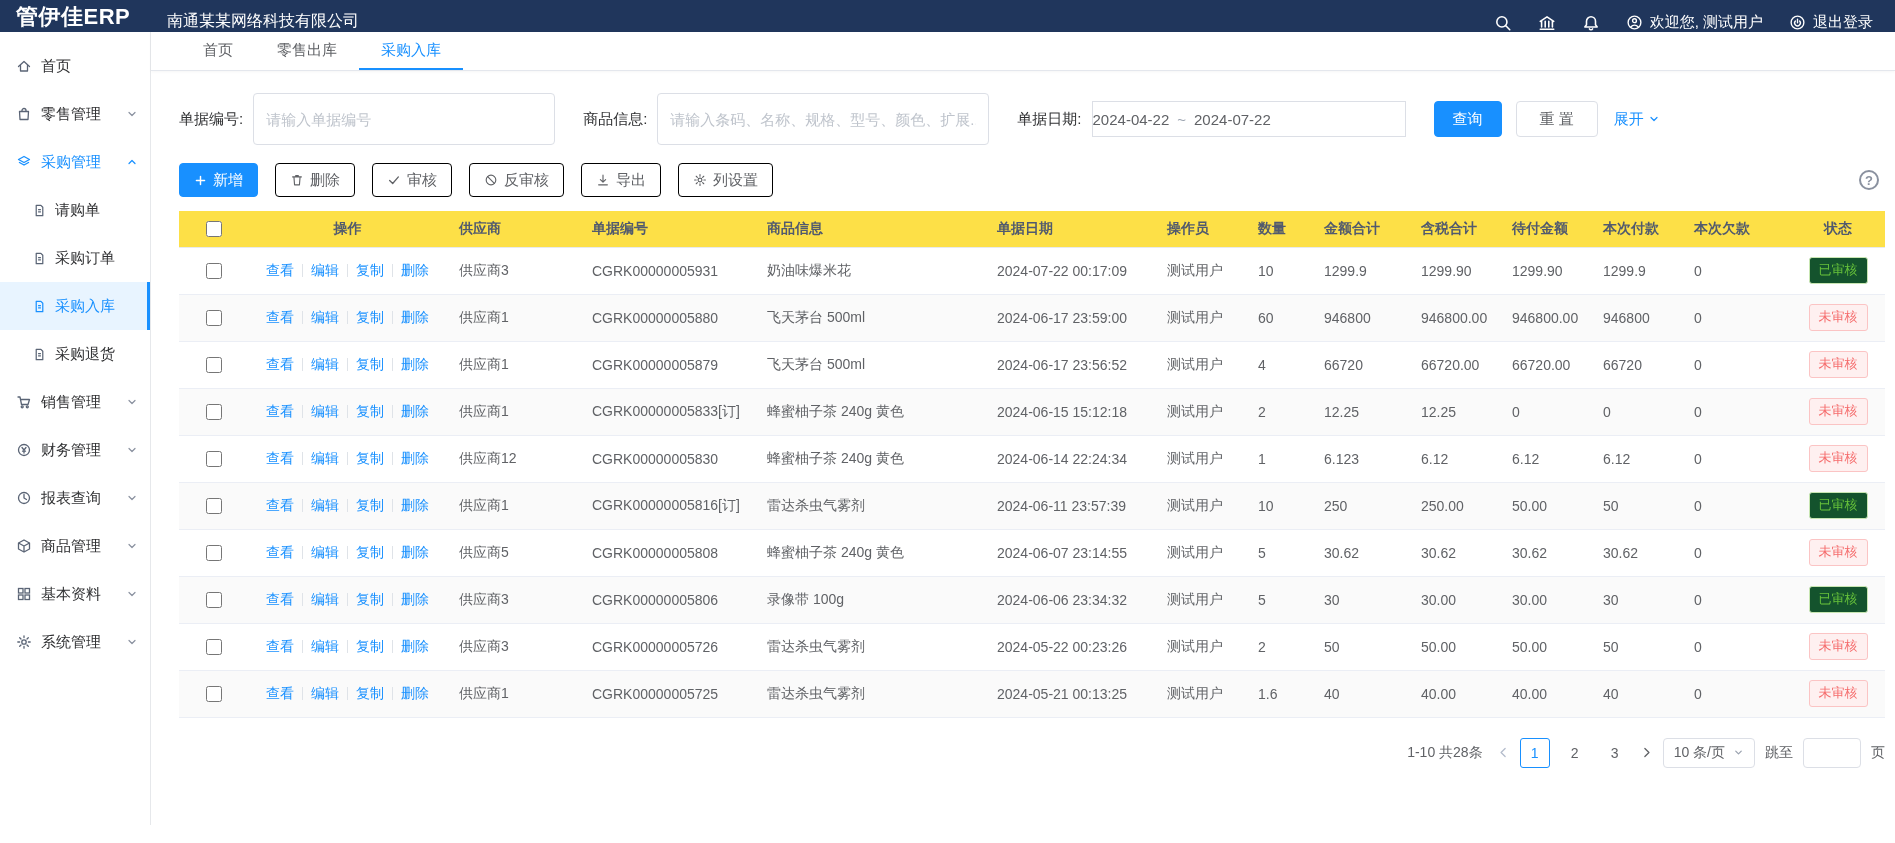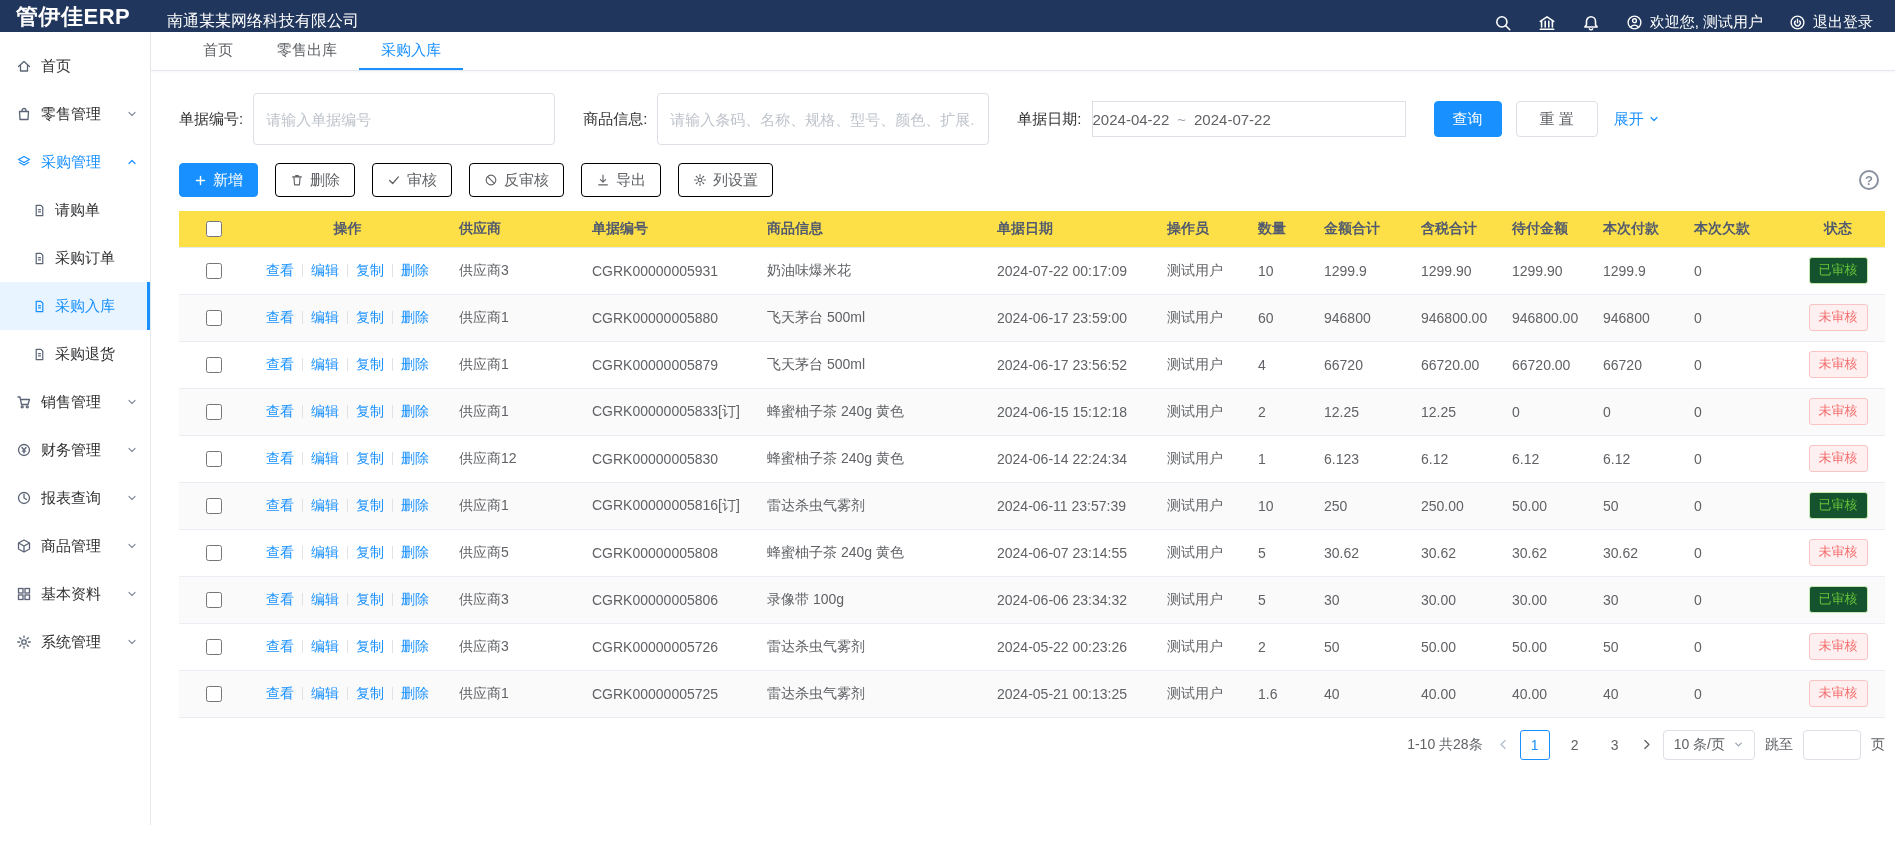--- a/index.html
+++ b/index.html
@@ -61,21 +61,21 @@
   tbody tr:nth-child(even){background:#fafafa}
   th.center,td.center{text-align:center}
   .ops a{color:#1890ff;cursor:pointer;text-decoration:none}
   .sep{display:inline-block;width:1px;height:13px;background:#dfe3e8;margin:0 8px;vertical-align:-2px}
   input[type=checkbox]{width:16px;height:16px;cursor:pointer;accent-color:#1890ff;vertical-align:middle}
   .badge{display:inline-block;padding:3px 9px;font-size:13px;border-radius:3px;line-height:1.4}
   .badge.approved{color:#67c23a;background:#14532d;border:1px solid #c8e6b2}
   .badge.pending{color:#f56c6c;background:#fef0f0;border:1px solid #fbc4c4}
 
   
-  .pagination{width:1706px;display:flex;justify-content:flex-end;align-items:center;margin-top:12px;font-size:14px;color:#606266;gap:10px}
+  .pagination{width:1706px;display:flex;justify-content:flex-end;align-items:center;margin-top:20px;font-size:14px;color:#606266;gap:10px}
   .p-summary{margin-right:4px}
   .p-arrow{color:#b4bccc;display:inline-flex;cursor:pointer}
   .p-arrow.enabled{color:#606266}
   .p-num{min-width:30px;height:30px;display:flex;align-items:center;justify-content:center;cursor:pointer;border-radius:3px}
   .p-num.active{border:1px solid #1890ff;color:#1890ff}
   .p-size{height:30px;border:1px solid #dcdfe6;border-radius:4px;display:inline-flex;align-items:center;gap:8px;padding:0 10px;cursor:pointer;color:#606266}
   .p-size .icon{color:#9aa2af}
   .jump-input{width:58px;height:30px;border:1px solid #dcdfe6;border-radius:4px;outline:none;font-size:14px;padding:0 6px;font-family:inherit}
 </style>
 </head>

